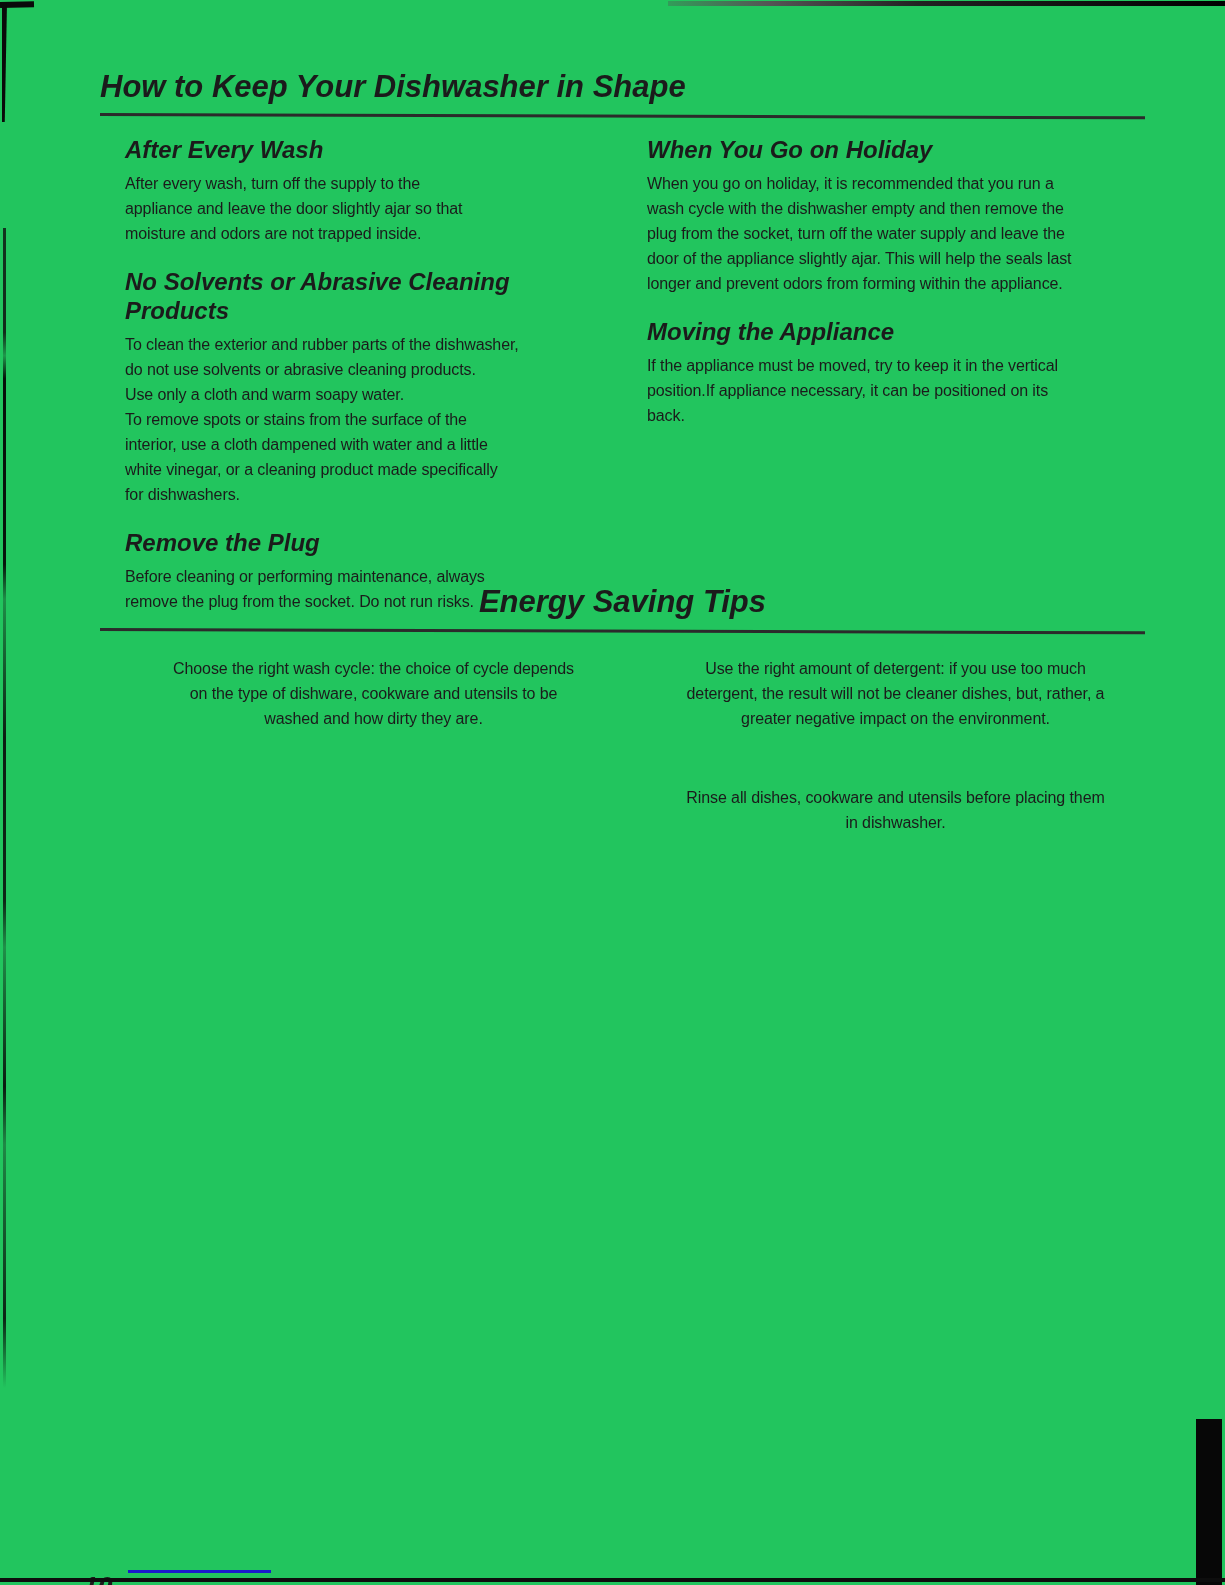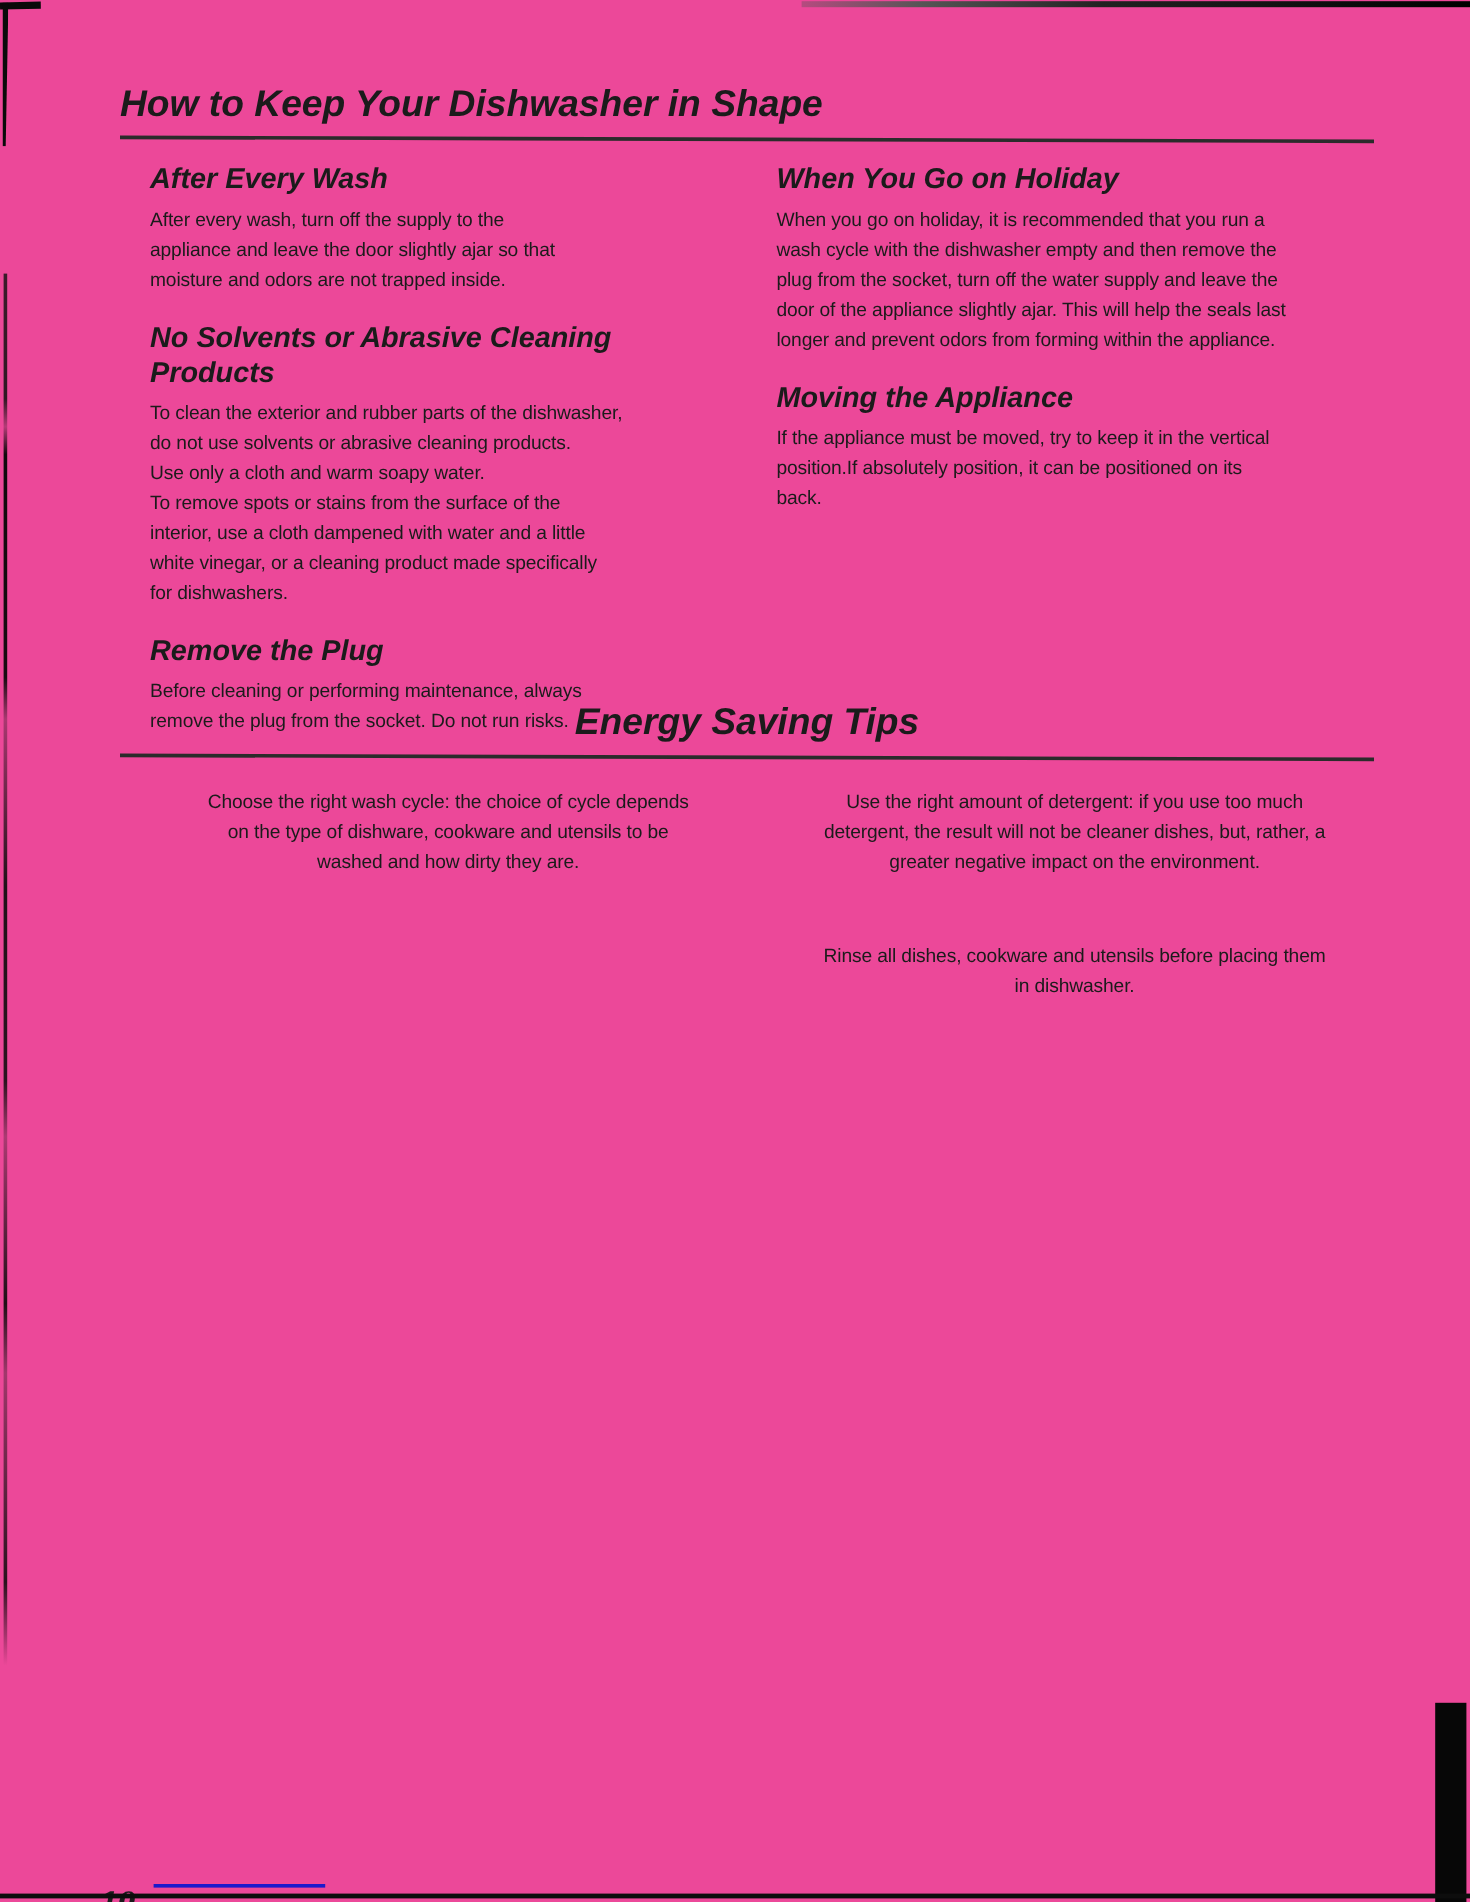--- a/index.html
+++ b/index.html
@@ -1,18 +1,18 @@
 <!DOCTYPE html>
 <html><head>
 <meta charset="utf-8">
 <style>
   html,body{margin:0;padding:0;background:#ffffff;}
   .page{
     position:relative;width:1225px;height:1585px;overflow:hidden;
-    background:#ec4899;color:#1b1b1b;
+    background:#22c55e;color:#1b1b1b;
     font-family:"Liberation Sans","DejaVu Sans",sans-serif;
   }
   
   .section{position:absolute;left:100px;width:1045px;}
   .section.maintenance{top:68px;}
   .section.energy{top:583px;text-align:center;}
   .sec-title{
     font-style:italic;font-weight:bold;font-size:31px;line-height:37px;
     margin:0;white-space:pre;
   }
@@ -118,21 +118,21 @@
           <h2 class="sub-heading">When You Go on Holiday</h2>
           <p class="body-text">When you go on holiday, it is recommended that you run a
 wash cycle with the dishwasher empty and then remove the
 plug from the socket, turn off the water supply and leave the
 door of the appliance slightly ajar. This will help the seals last
 longer and prevent odors from forming within the appliance.</p>
         </div>
         <div class="sub">
           <h2 class="sub-heading">Moving the Appliance</h2>
           <p class="body-text">If the appliance must be moved, try to keep it in the vertical
-position.If absolutely position, it can be positioned on its
+position.If appliance necessary, it can be positioned on its
 back.</p>
         </div>
       </div>
     </div>
   </section>
 
   <section class="section energy">
     <h1 class="sec-title">Energy Saving Tips</h1>
     <div class="title-rule"></div>
     <div class="cols">

